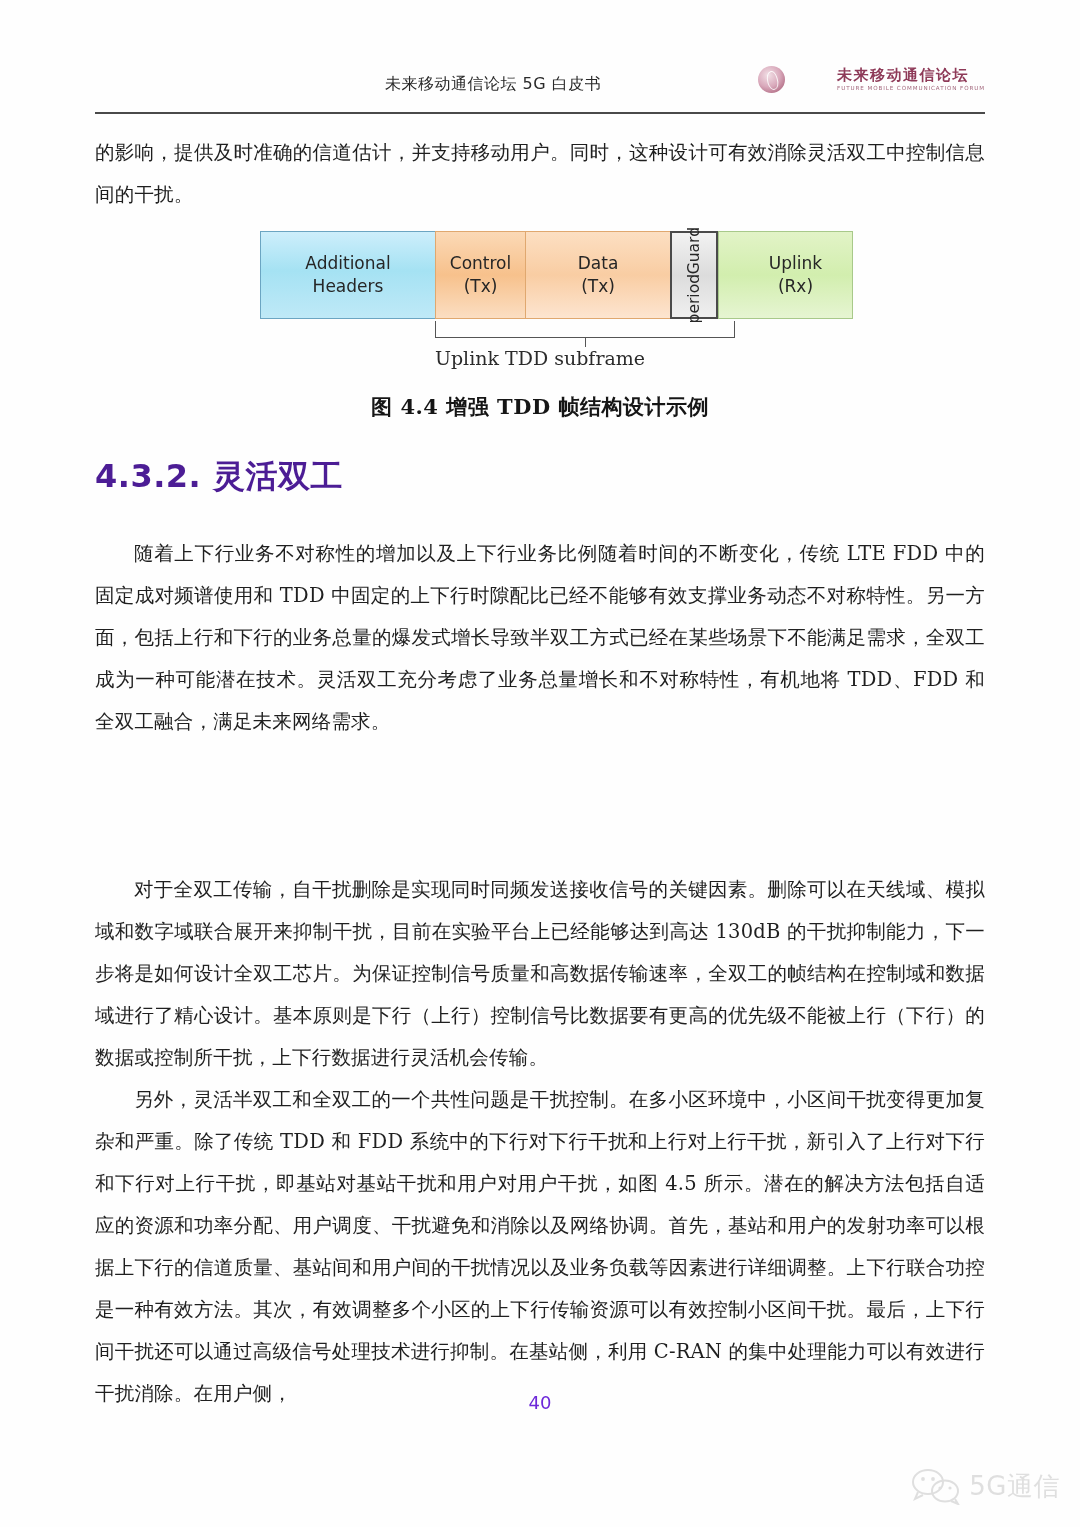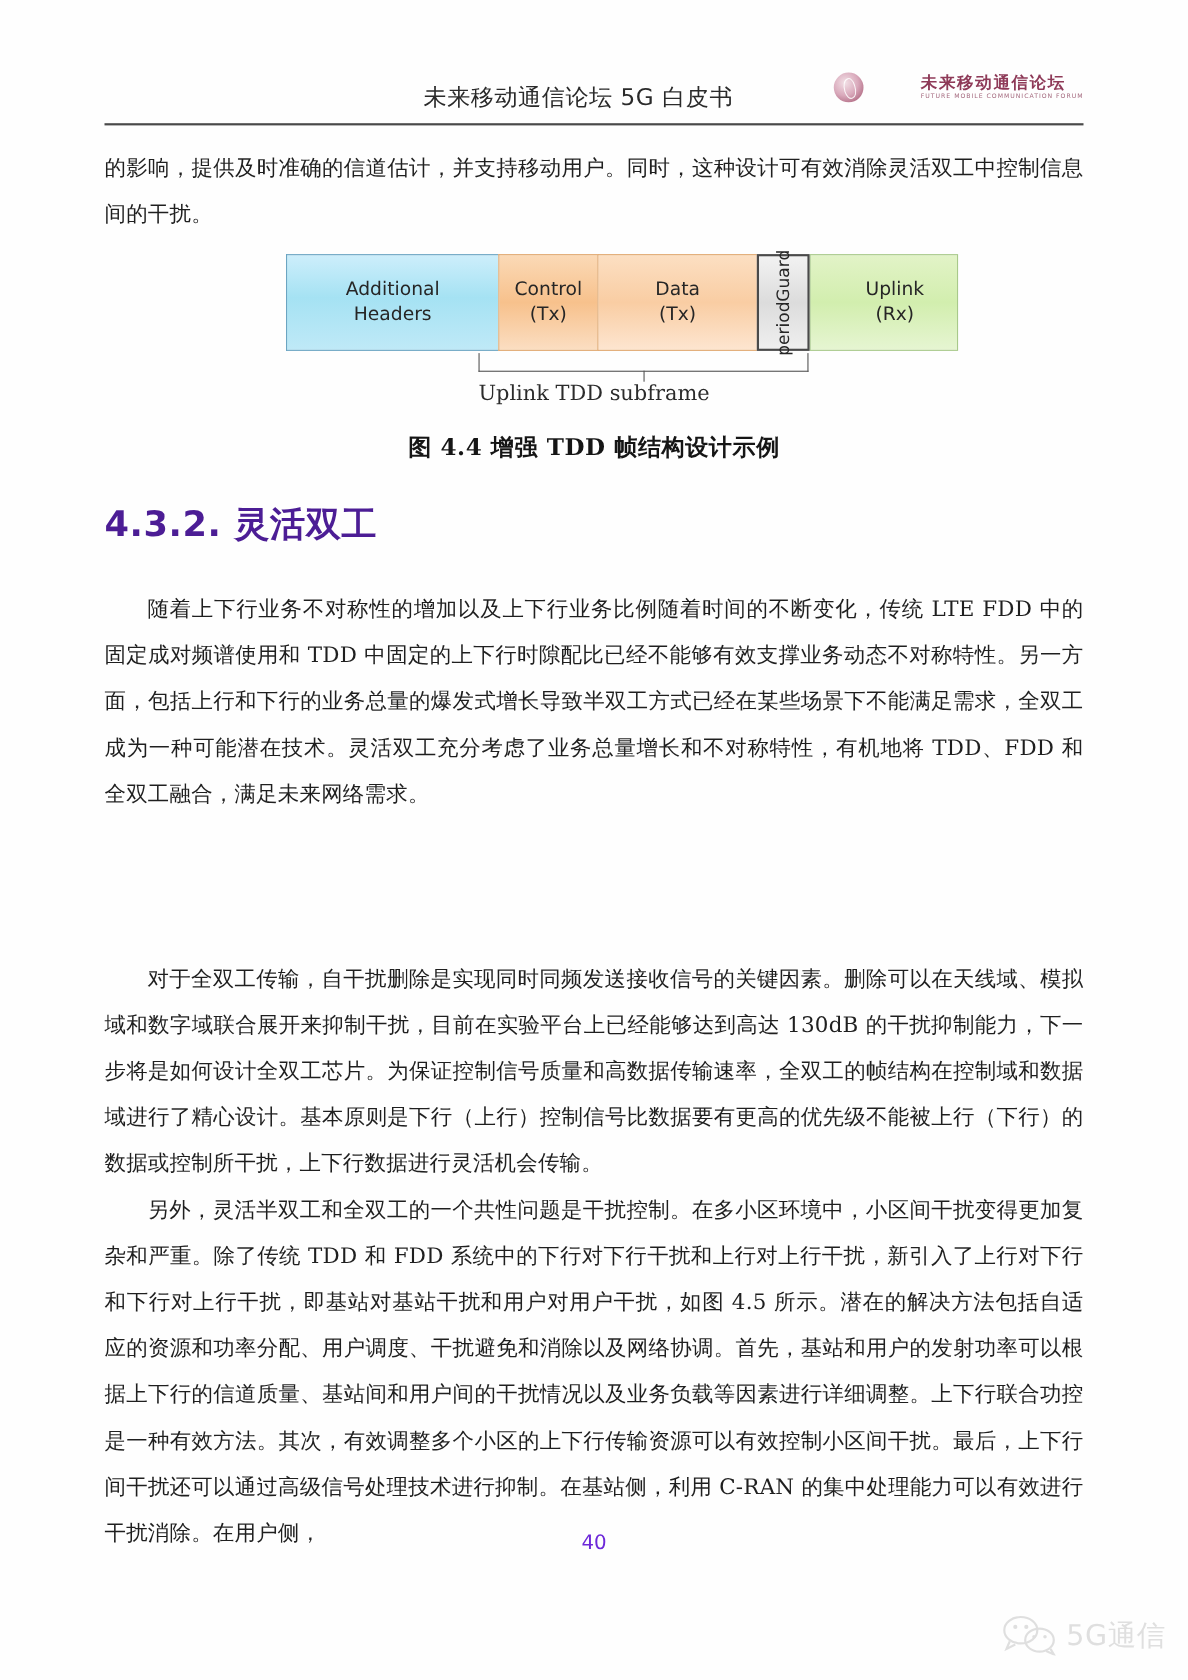--- a/index.html
+++ b/index.html
@@ -30,21 +30,21 @@
     left: 95px;
     top: 72px;
     width: 890px;
     height: 40px;
   }
   .header-title {
     position: absolute;
     left: 290px;
     top: 2px;
     font-family: "DejaVu Sans", "Liberation Sans", sans-serif;
-    font-size: 21px;
+    font-size: 16px;
     letter-spacing: 0.5px;
     color: #2a2a2a;
     white-space: nowrap;
   }
   .header-logo {
     position: absolute;
     right: 0px;
     top: -6px;
     display: flex;
     align-items: center;
@@ -136,21 +136,21 @@
     justify-content: center;
     font-family: "DejaVu Sans", "Liberation Sans", sans-serif;
     font-size: 17px;
     color: #262626;
     line-height: 23px;
     box-sizing: border-box;
     border: 1px solid #9fb4c4;
     border-right: none;
   }
   .seg-headers {
-    width: 193px;
+    width: 175px;
     background: linear-gradient(180deg, #cdeefb 0%, #a5e2f3 45%, #bfe9f7 100%);
     border-color: #6ba5c2;
   }
   .seg-control {
     width: 90px;
     background: linear-gradient(180deg, #fbd9b6 0%, #f7c18c 50%, #fbdec2 100%);
     border-color: #e0a86f;
   }
   .seg-data {
     width: 145px;

